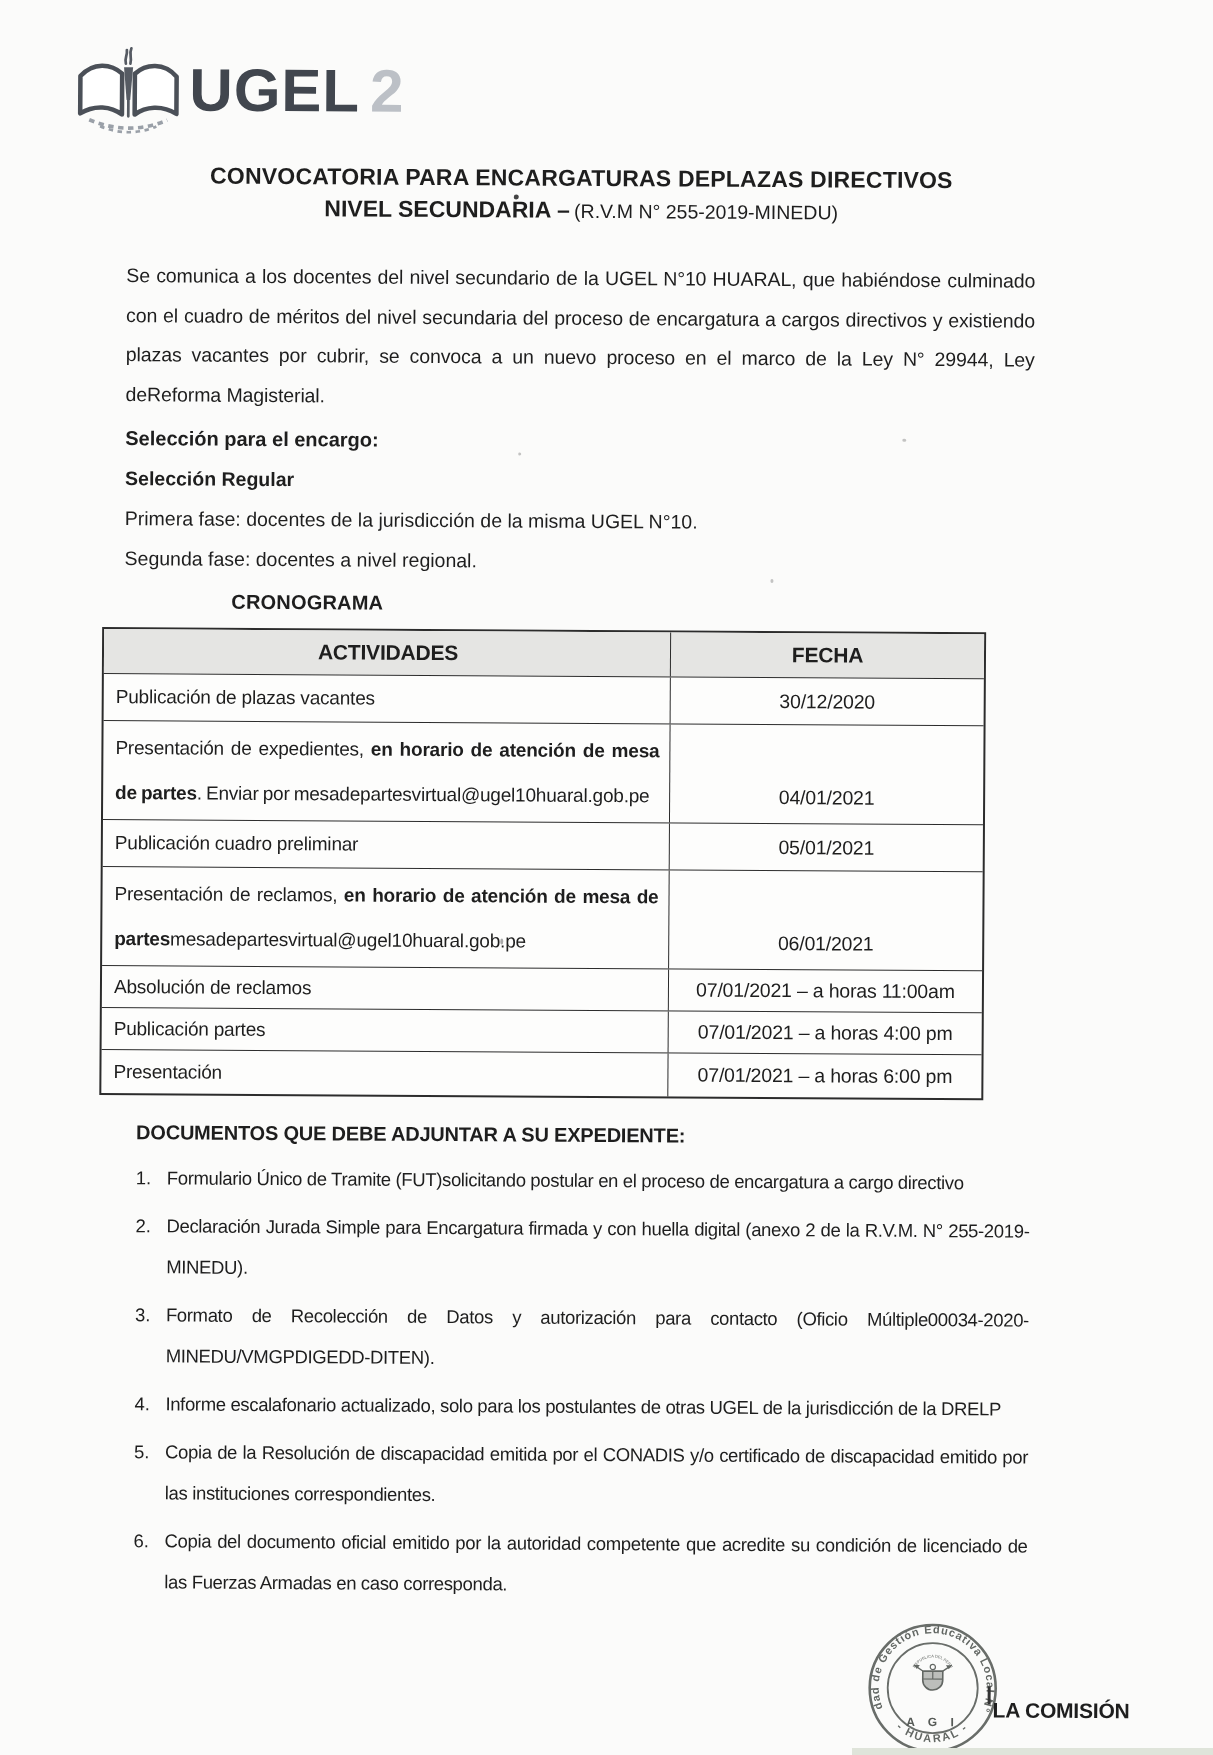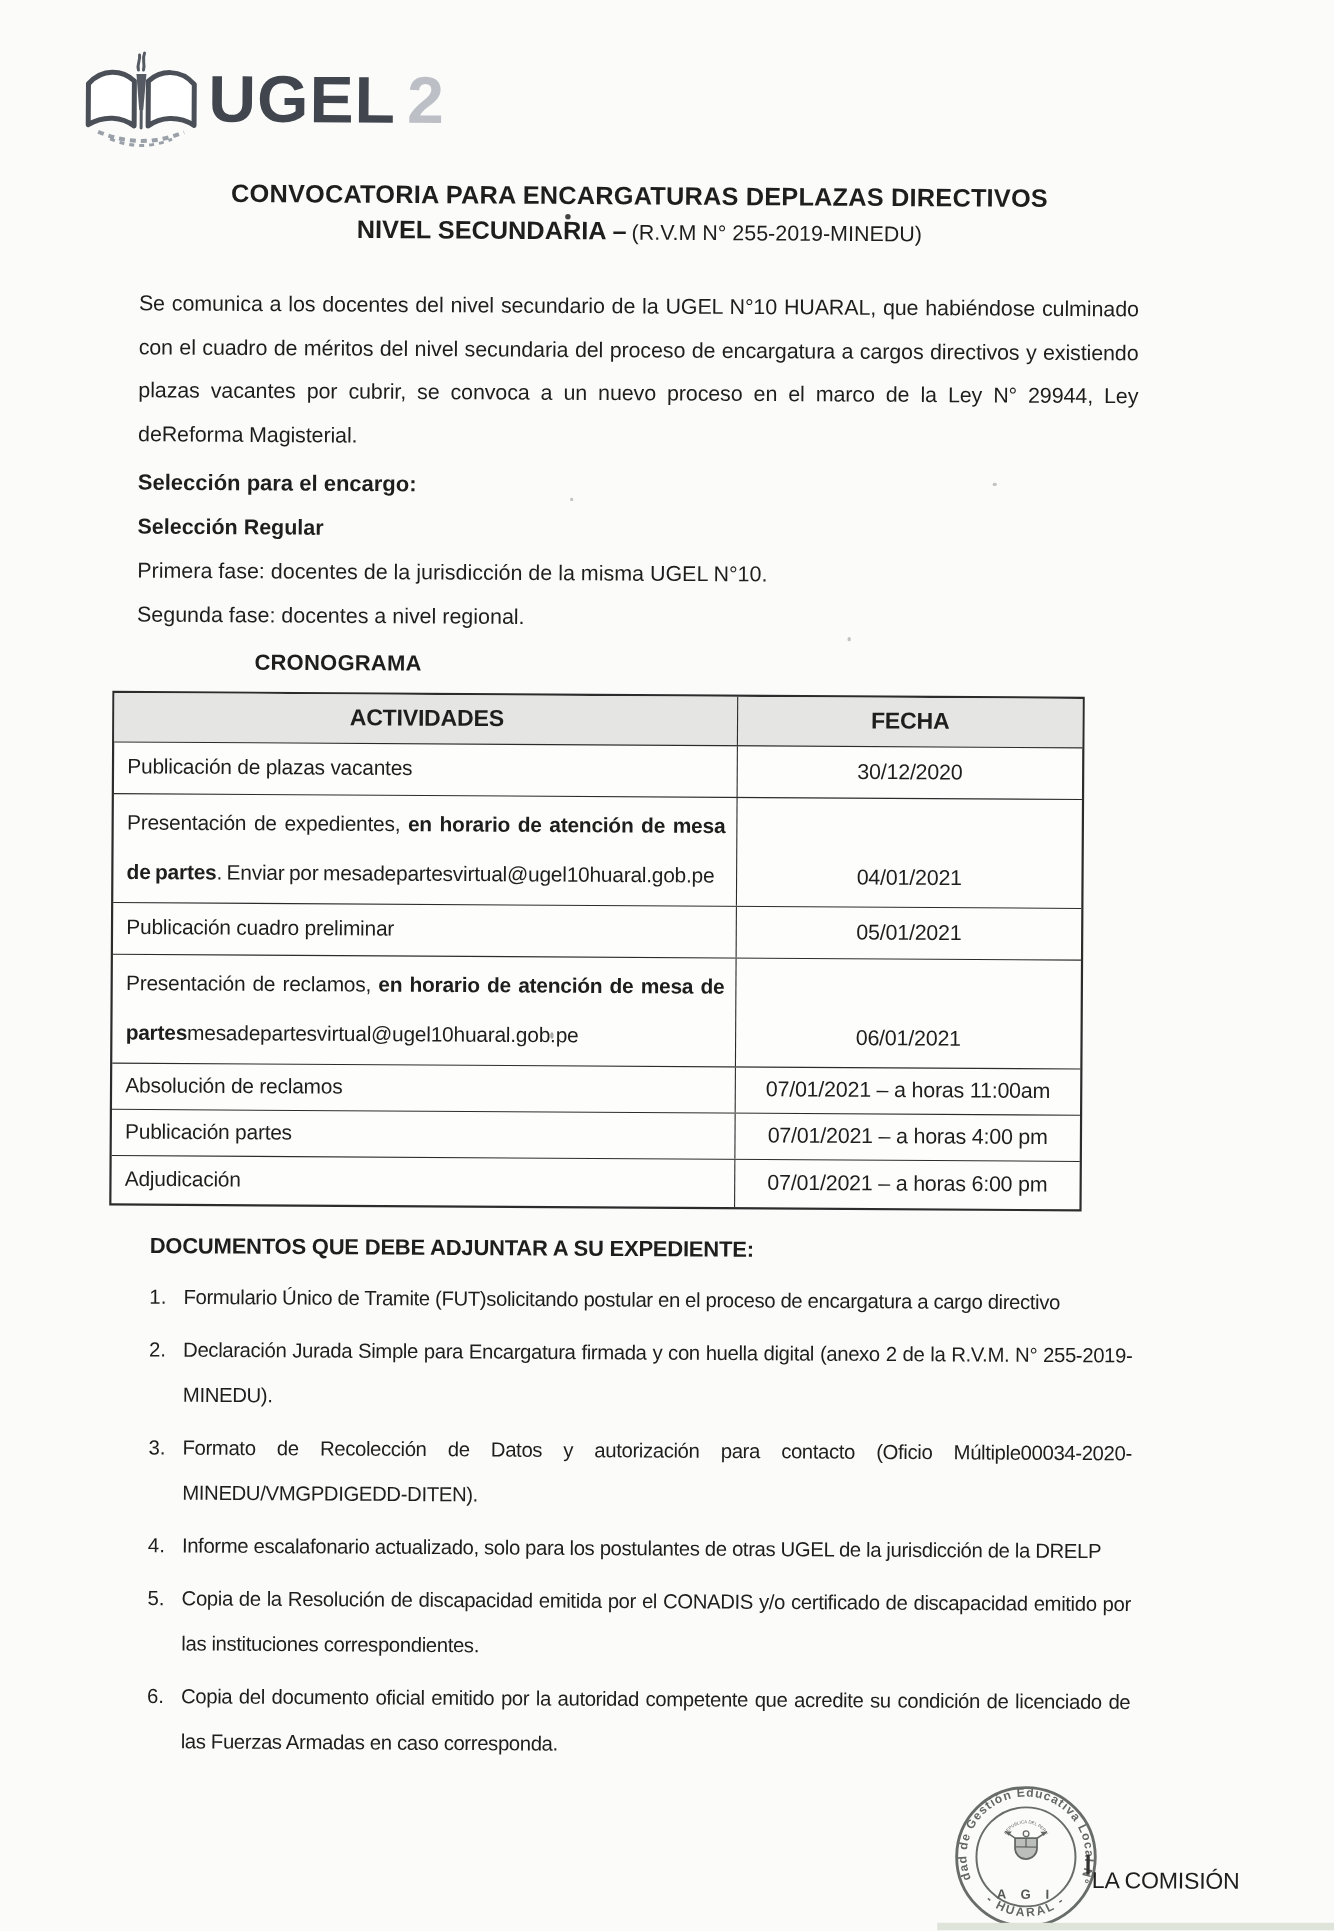--- a/index.html
+++ b/index.html
@@ -44,21 +44,21 @@
   .head .tcell{display:flex;align-items:center;justify-content:center;font-weight:bold;font-size:21px;border-right-color:#2c2c2c;}
   .b{font-weight:bold;}
   
   .docs-head{margin:26px 0 0 15px;font-size:20px;font-weight:bold;letter-spacing:-.2px;}
   .docs{margin:13px 0 0 15px;}
   .doc-item{display:flex;margin-bottom:7px;font-size:18.5px;line-height:41px;}
   .doc-item .num{flex:none;width:31px;}
   .doc-item .txt{flex:1;text-align:justify;letter-spacing:-.35px;}
   
   .stamp{position:absolute;left:863px;top:1606px;width:160px;height:160px;opacity:.88;}
-  .commission{position:absolute;left:1003px;top:1696px;font-size:21px;font-weight:normal;letter-spacing:-.2px;}
+  .commission{position:absolute;left:1003px;top:1696px;font-size:21px;font-weight:bold;letter-spacing:-.2px;}
   .comm-bar{position:absolute;left:998px;top:1684px;width:3px;height:18px;background:#333;}
   .edge-strip{position:absolute;left:852px;right:0;bottom:0;height:7px;background:#dfe4da;}
   .speck{position:absolute;border-radius:50%;background:#7e7e7e;opacity:.45;}
 </style>
 </head>
 <body>
 
 <div class="sheet">
 
   <div class="logo">
@@ -131,21 +131,21 @@
               <div class="actinner"><span>Absolución de reclamos</span></div>
             </div>
             <div class="tcell fecha">07/01/2021 – a horas 11:00am</div>
           </div><div class="trow">
             <div class="tcell act">
               <div class="actinner"><span>Publicación partes</span></div>
             </div>
             <div class="tcell fecha">07/01/2021 – a horas 4:00 pm</div>
           </div><div class="trow">
             <div class="tcell act">
-              <div class="actinner"><span>Adjudicación</span></div>
+              <div class="actinner"><span>Presentación</span></div>
             </div>
             <div class="tcell fecha">07/01/2021 – a horas 6:00 pm</div>
           </div></div>
     </div>
 
     <div class="docs-head">DOCUMENTOS QUE DEBE ADJUNTAR A SU EXPEDIENTE:</div>
     <div class="docs">
         <div class="doc-item">
           <span class="num">1.</span>
           <span class="txt">Formulario Único de Tramite (FUT)solicitando postular en el proceso de encargatura a cargo directivo</span>

